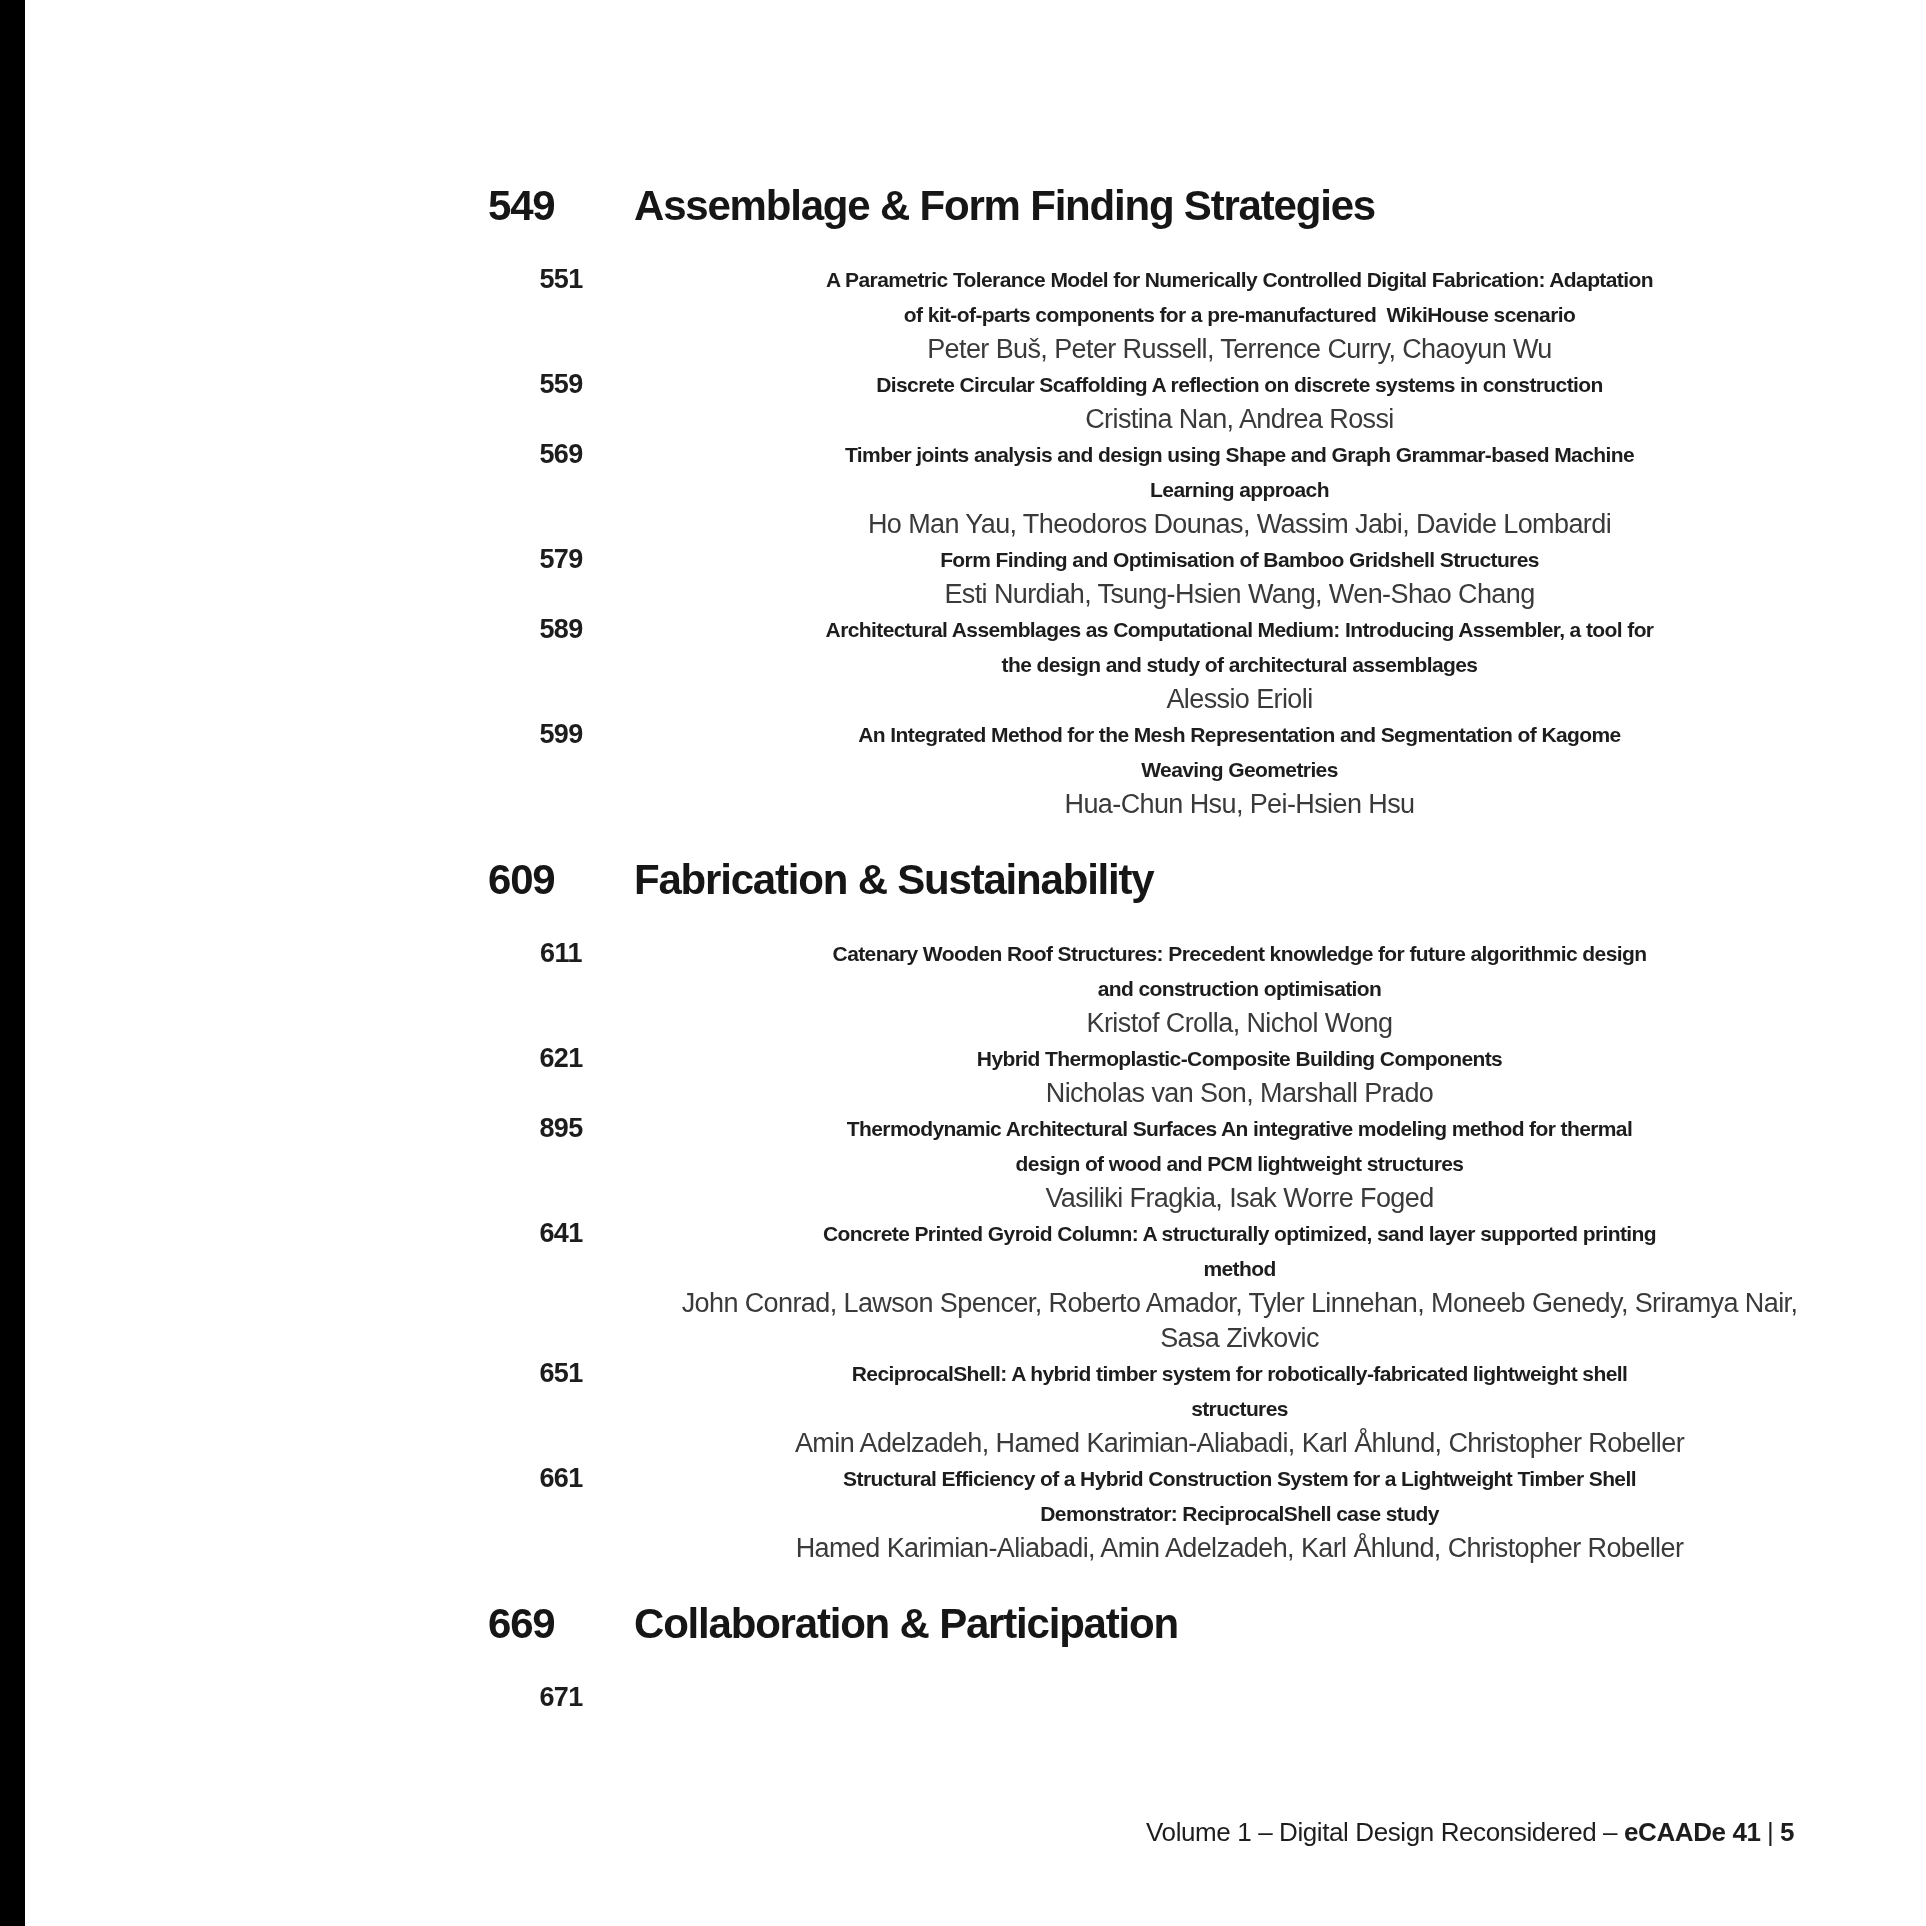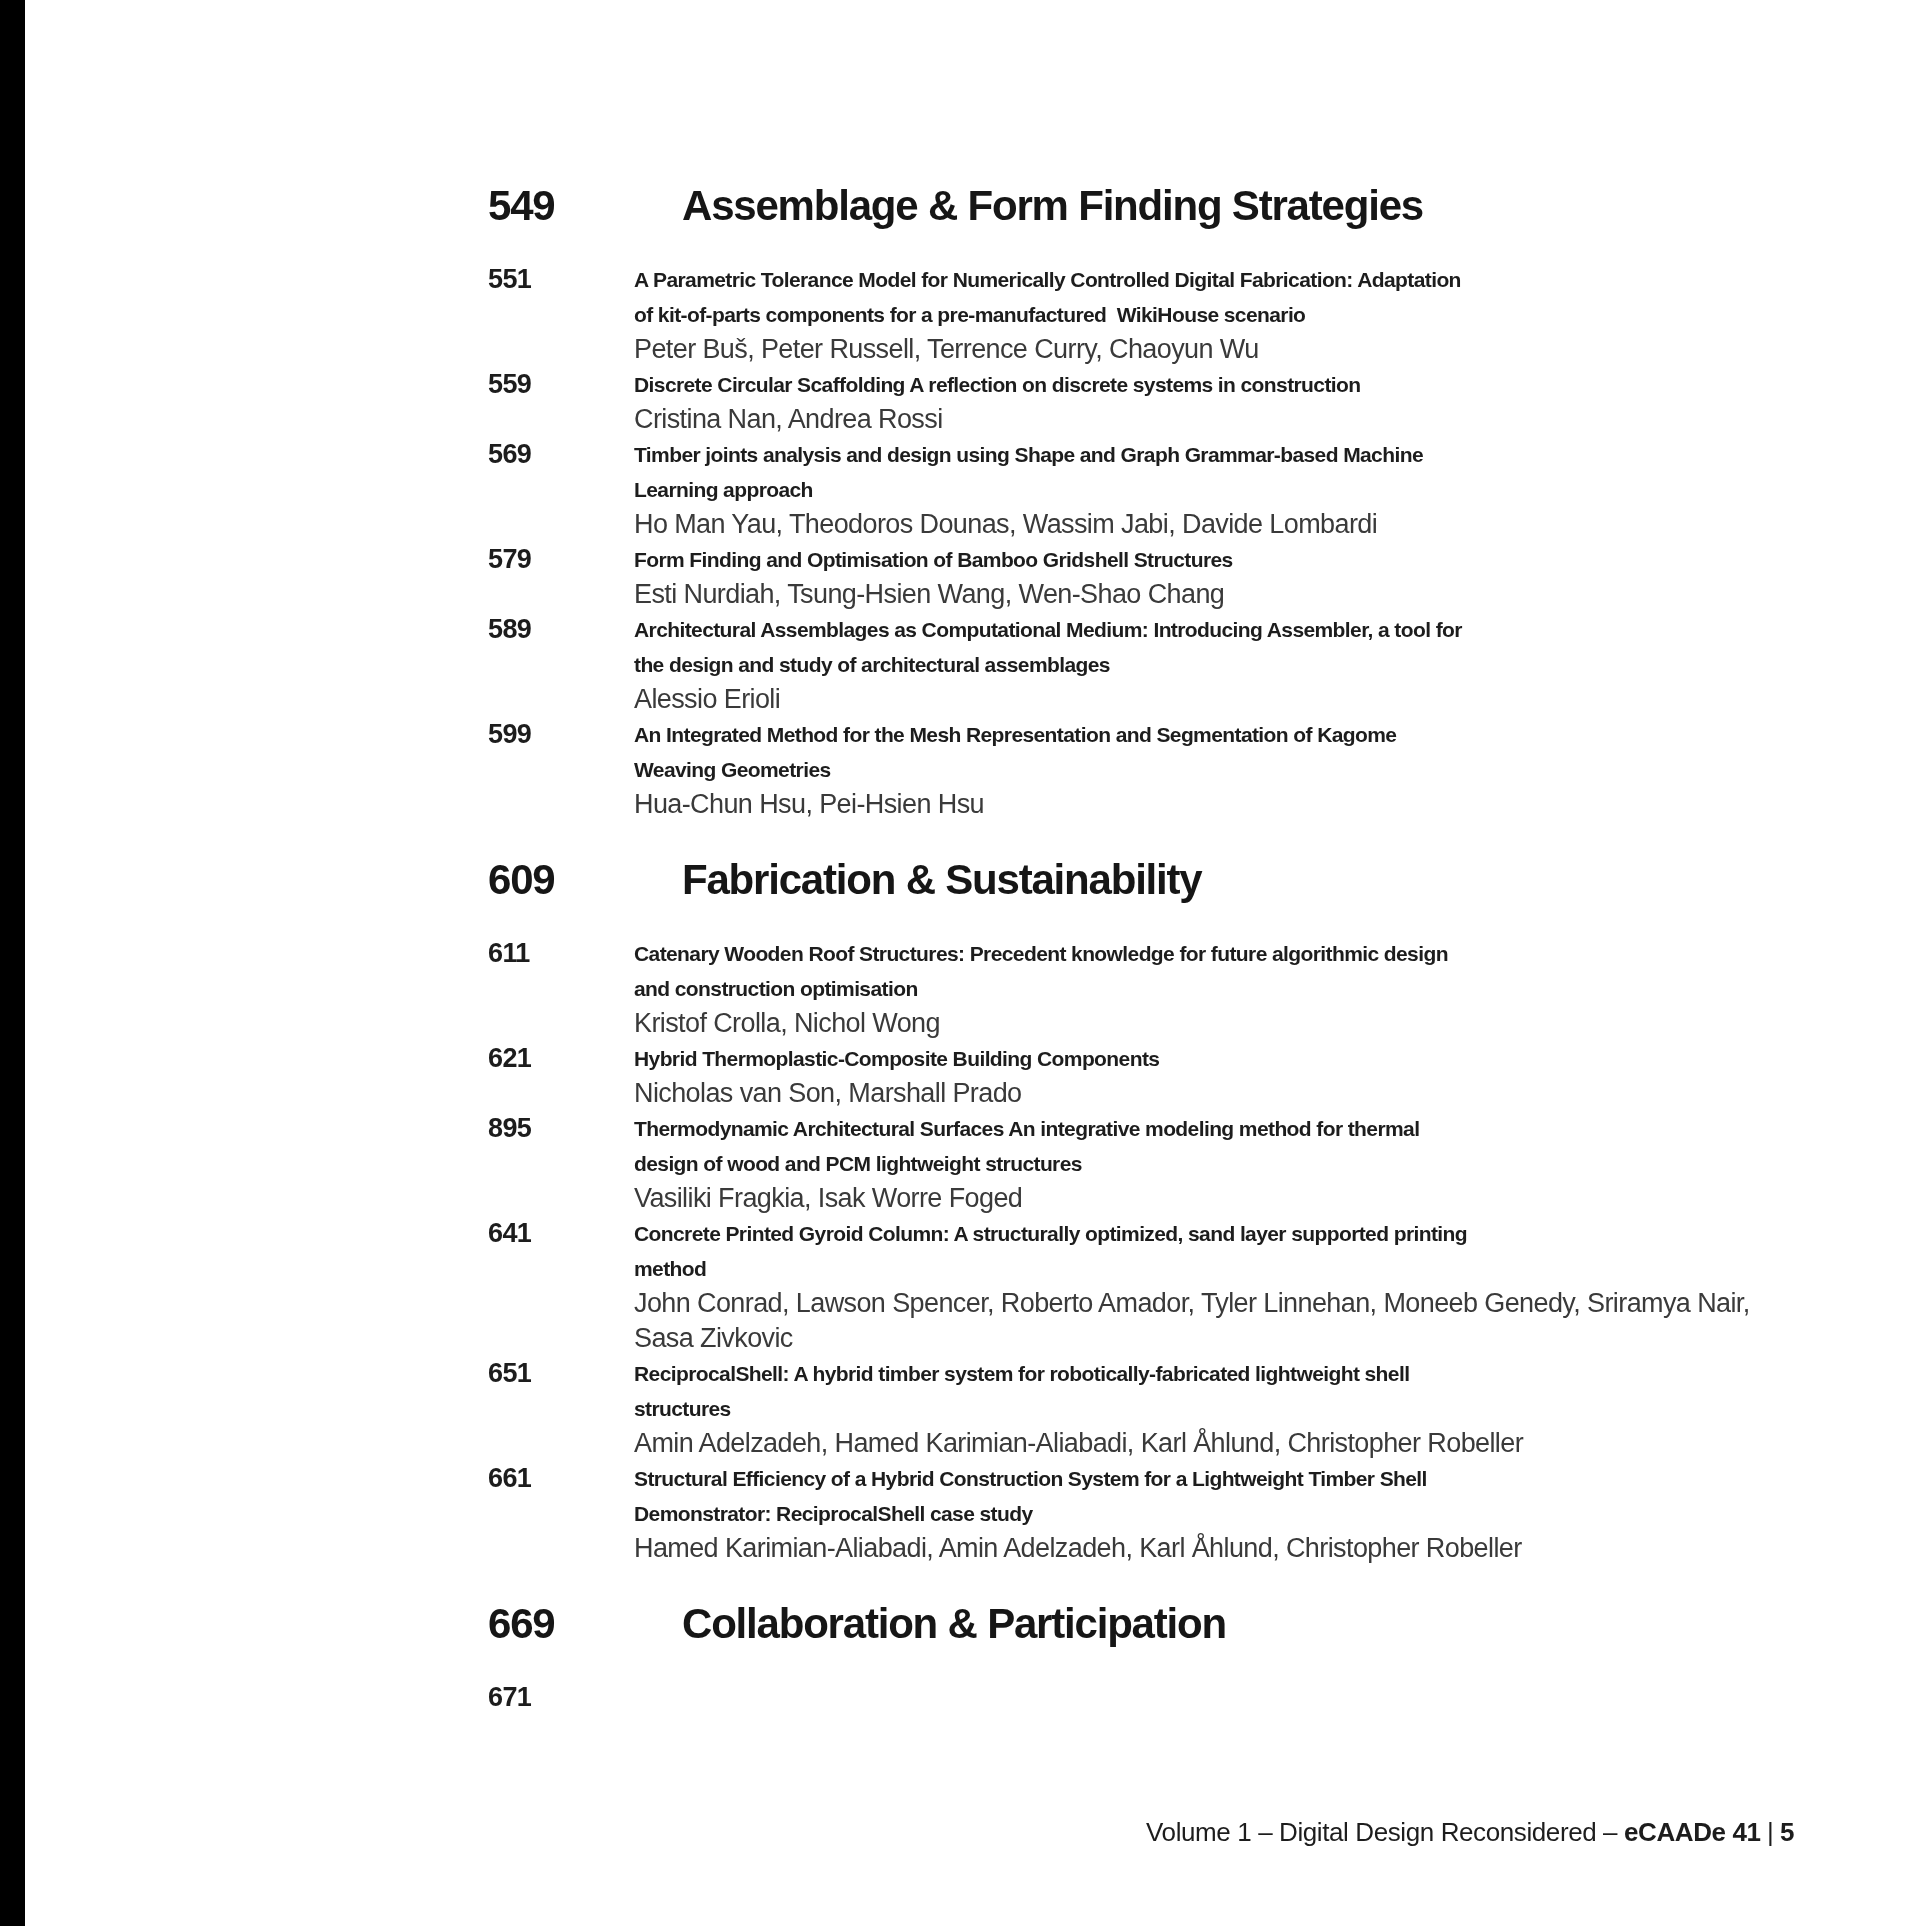--- a/index.html
+++ b/index.html
@@ -26,39 +26,39 @@
   .content {
     position: absolute;
     left: 488px;
     top: 185px;
     width: 1357px;
   }
   .section-heading {
     display: grid;
     grid-template-columns: 146px auto;
     align-items: baseline;
-    gap: 48px;
   }
   .section-heading.later {
     margin-top: 37px;
   }
   .h-num, .h-title {
     font-size: 42px;
     font-weight: 700;
     line-height: 41px;
     letter-spacing: -1.2px;
     white-space: pre;
     color: #161616;
   }
   .entries {
     margin-top: 36px;
   }
   .entry {
     display: grid;
     grid-template-columns: 146px auto;
+    text-align: center;
   }
   .e-num {
     font-size: 27px;
     font-weight: 700;
     line-height: 35px;
     letter-spacing: -0.6px;
     color: #1d1d1d;
   }
   .t-line {
     font-size: 21px;

